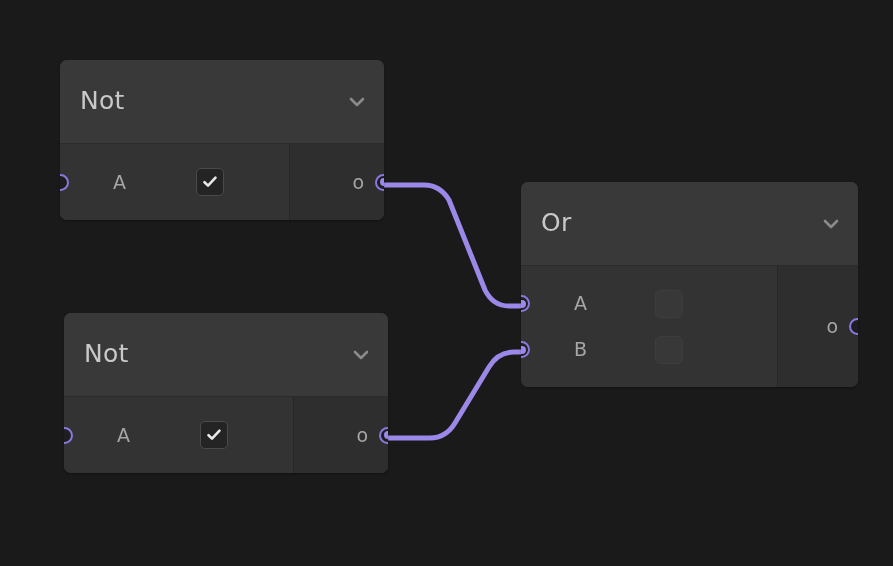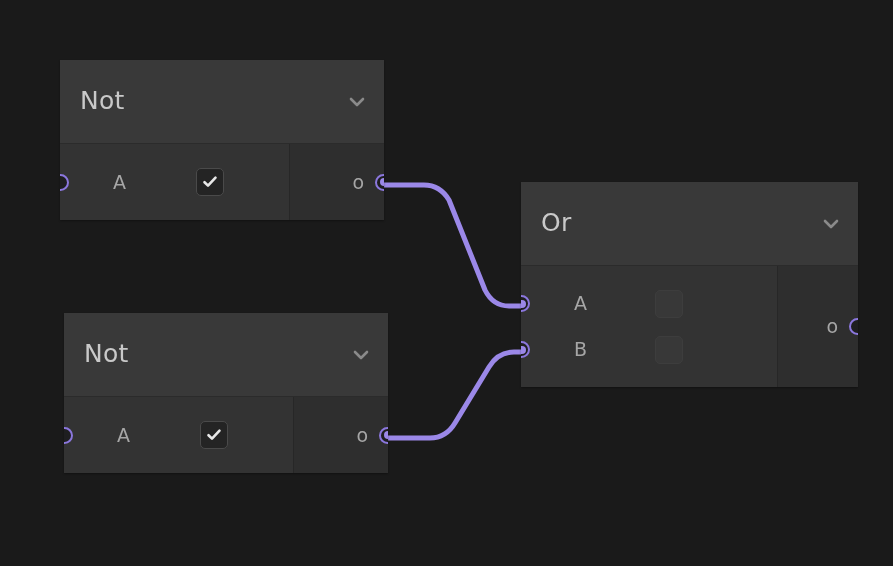--- a/index.html
+++ b/index.html
@@ -31,21 +31,21 @@
     width: 893px;
     height: 566px;
     pointer-events: none;
     z-index: 1;
   }
 
   
   .node {
     position: absolute;
     z-index: 2;
-    border-radius: 0;
+    border-radius: 7px;
     background: #333333;
     overflow: hidden;
     box-shadow: 0 1px 2px rgba(0,0,0,0.35);
   }
 
   .node-header {
     position: relative;
     background: #393939;
     height: 84px;
     box-sizing: border-box;

